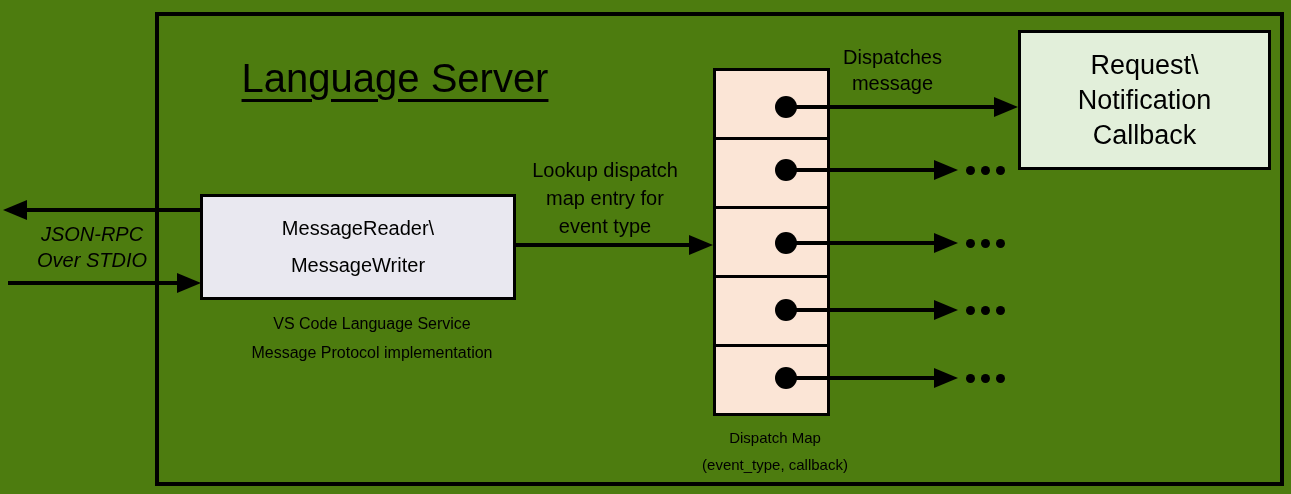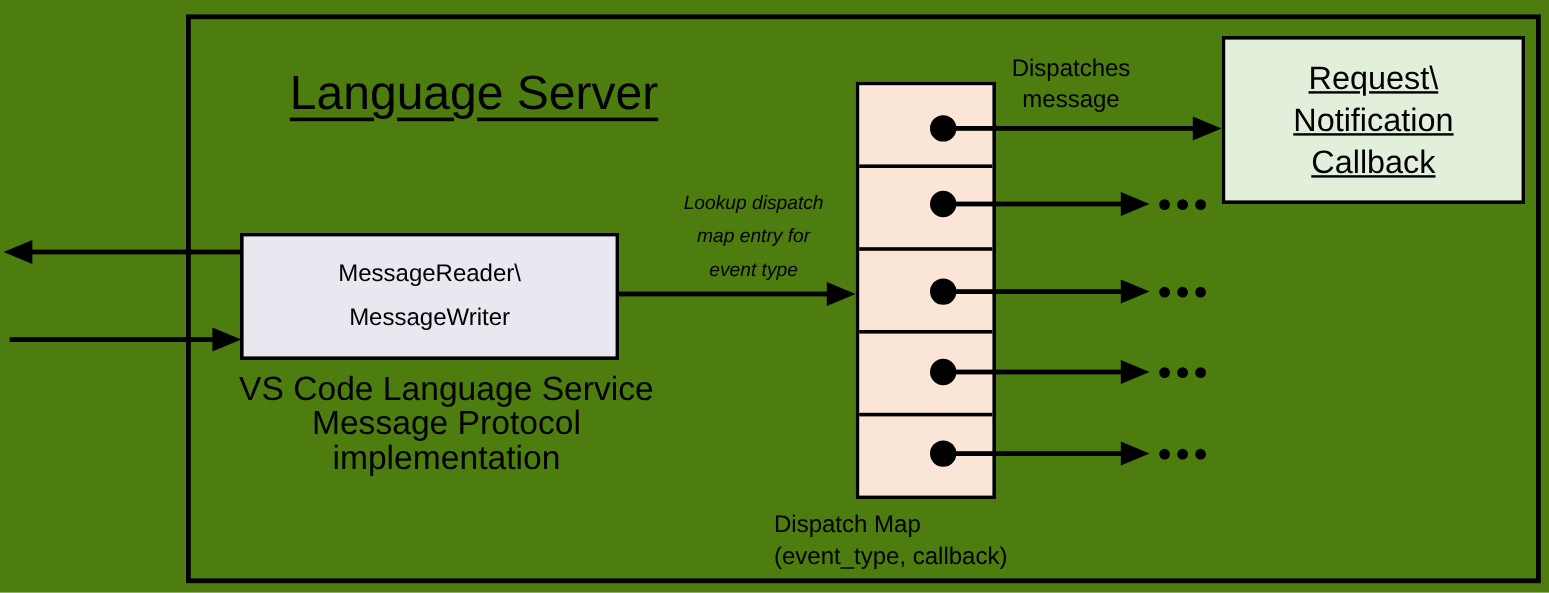--- a/index.html
+++ b/index.html
@@ -38,36 +38,36 @@
   .stdio-in-head{left:177px;top:273px;}
   .stdio-label{position:absolute;left:10px;top:221px;width:164px;text-align:center;
     font-style:italic;font-size:20px;line-height:26px;}
 
   
   .reader-box{position:absolute;left:200px;top:194px;width:316px;height:106px;
     background:var(--reader-fill);border:3px solid var(--line);box-sizing:border-box;
     display:flex;align-items:center;justify-content:center;text-align:center;
     font-size:20px;line-height:37px;}
   .reader-caption{position:absolute;left:182px;top:309px;width:380px;text-align:center;
-    font-size:28px;line-height:29px;}
+    font-size:16px;line-height:29px;}
 
   
   .lookup-line{left:514px;top:243px;width:176px;}
   .lookup-head{left:689px;top:235px;}
-  .lookup-label{position:absolute;left:538px;top:156px;width:180px;text-align:center;
-    font-style:italic;font-size:16px;line-height:28px;}
+  .lookup-label{position:absolute;left:515px;top:156px;width:180px;text-align:center;
+    font-size:20px;line-height:28px;}
 
   
   .dispatch-map{position:absolute;left:713px;top:68px;width:117px;height:348px;
     background:var(--dispatch-fill);border:3px solid var(--line);box-sizing:border-box;
     display:flex;flex-direction:column;}
   .dispatch-cell{flex:1;}
   .dispatch-cell + .dispatch-cell{border-top:3px solid var(--line);}
-  .map-caption{position:absolute;left:645px;top:424px;width:260px;
-    font-size:20px;line-height:27px;}
+  .map-caption{position:absolute;left:645px;top:424px;width:260px;text-align:center;
+    font-size:15px;line-height:27px;}
 
   .dot{position:absolute;left:775px;width:22px;height:22px;border-radius:50%;background:var(--line);}
   .dot.r1{top:96px;}.dot.r2{top:159px;}.dot.r3{top:232px;}.dot.r4{top:299px;}.dot.r5{top:367px;}
 
   
   .row1-line{left:786px;top:105px;width:210px;}
   .row1-head{left:994px;top:97px;}
   .row2-line{left:786px;top:168px;width:149px;}
   .row2-head{left:934px;top:160px;}
   .row3-line{left:786px;top:241px;width:149px;}
@@ -82,41 +82,43 @@
 
   
   .ellipsis{position:absolute;left:966px;display:flex;gap:6px;align-items:center;}
   .ellipsis.r2{top:166px;}.ellipsis.r3{top:239px;}.ellipsis.r4{top:306px;}.ellipsis.r5{top:374px;}
   .ellipsis .edot{width:9px;height:9px;border-radius:50%;background:var(--line);}
 
   
   .callback-box{position:absolute;left:1018px;top:30px;width:253px;height:140px;
     background:var(--callback-fill);border:3px solid var(--line);box-sizing:border-box;
     display:flex;align-items:center;justify-content:center;text-align:center;
-    font-size:27px;line-height:35px;text-decoration:underline;}
+    font-size:27px;line-height:35px;}
   .callback-caption{position:absolute;left:1005px;top:189px;width:280px;text-align:center;
     font-size:20px;line-height:27px;}
 </style>
 </head>
 <body>
 
 <div id="stage">
 
   <div class="outer-box"></div>
 
   <div class="diagram-title">Language Server</div>
 
   <div>
     <div class="arrow-line stdio-out-line"></div>
     <div class="head-left stdio-out-head"></div>
   </div>
   <div>
     <div class="arrow-line stdio-in-line"></div>
     <div class="head-right stdio-in-head"></div>
   </div>
+  <div class="stdio-label multiline">JSON-RPC
+Over STDIO</div>
 
   <div class="reader-box multiline">MessageReader\
 MessageWriter</div>
   <div class="reader-caption multiline">VS Code Language Service
 Message Protocol implementation</div>
 
   <div>
     <div class="arrow-line lookup-line"></div>
     <div class="head-right lookup-head"></div>
   </div>

